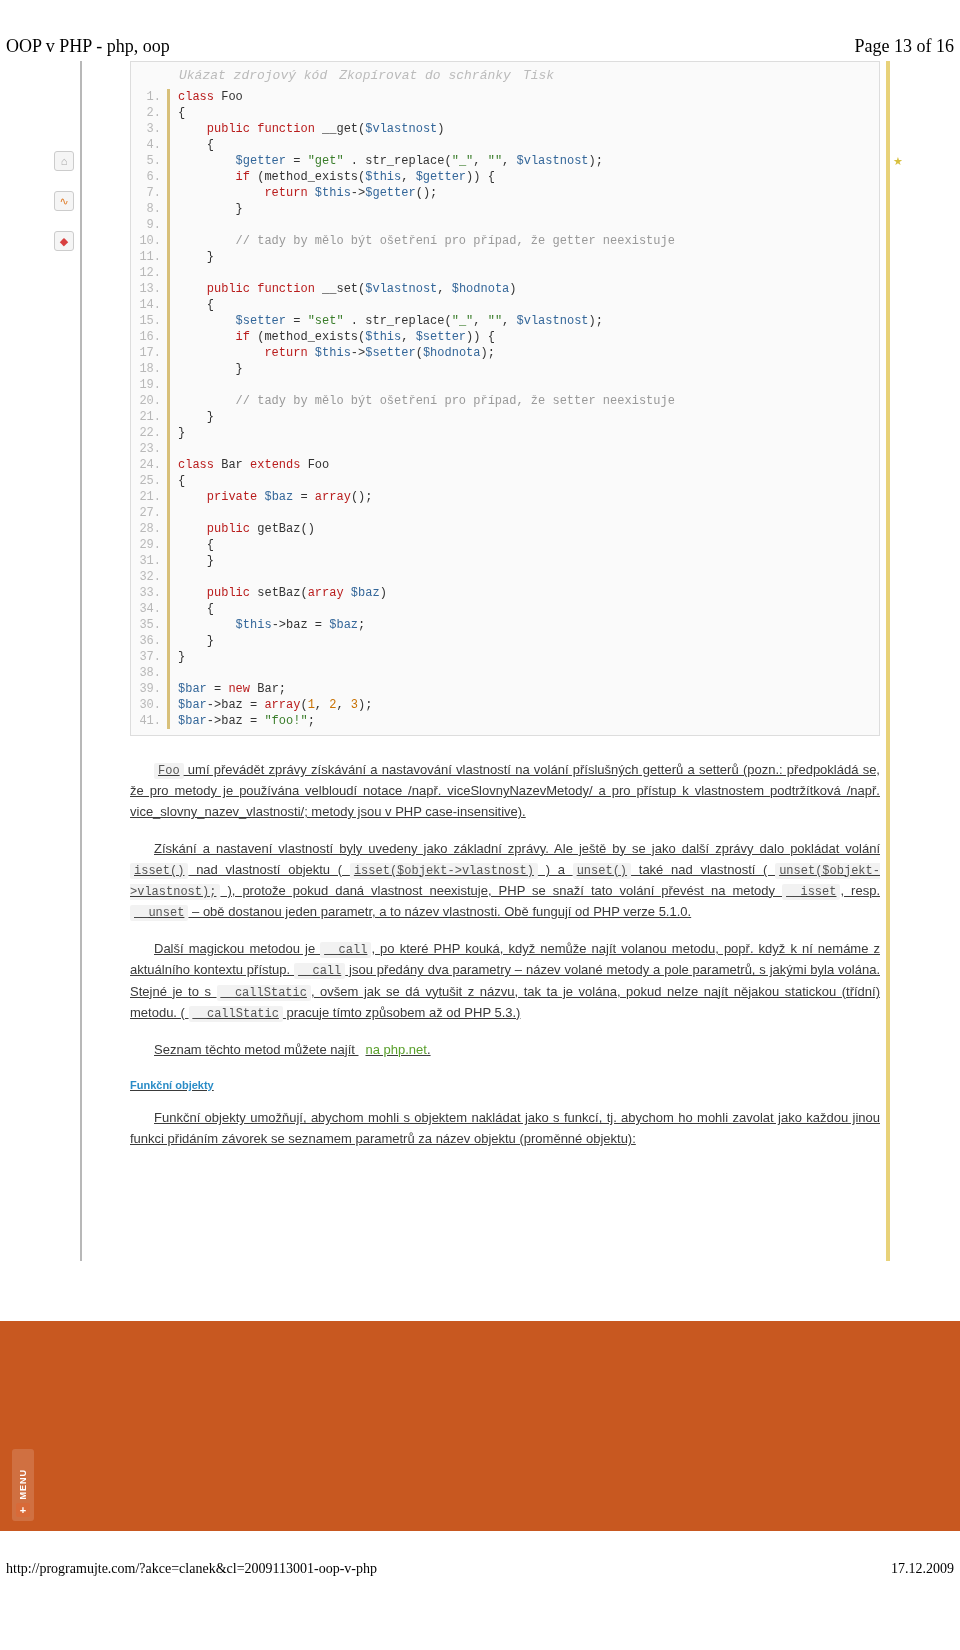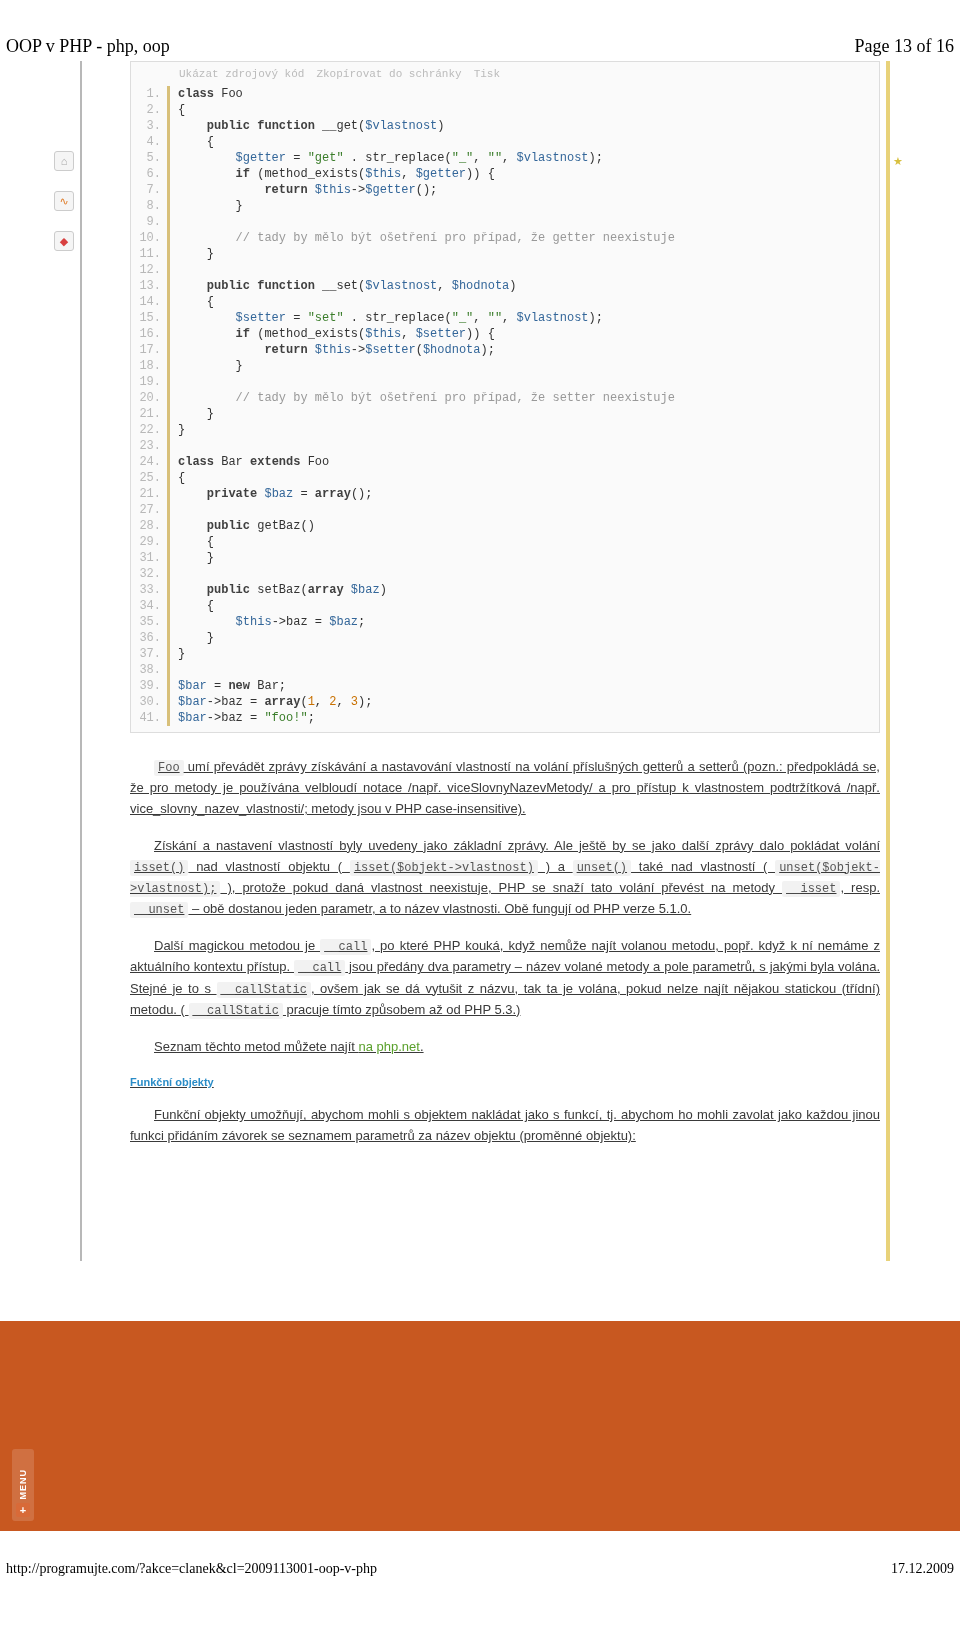--- a/index.html
+++ b/index.html
@@ -54,23 +54,24 @@
   .code-container {
     border: 1px solid #ddd;
     background: #fafafa;
     font-family: "Courier New", monospace;
     font-size: 12px;
     position: relative;
     margin-bottom: 24px;
   }
   .code-toolbar {
     display:flex; gap:12px;
-    font-size: 11px;
+    font-size: 13px;
     color: #bbb;
     padding: 6px 8px 6px 48px;
+    font-style: italic;
   }
   .code-toolbar span { color:#bbb; }
   .code-body { padding-bottom: 6px; }
   .code-line {
     display: flex;
     line-height: 16px;
   }
   .ln {
     width: 36px;
     text-align: right;
@@ -81,21 +82,21 @@
   .bar {
     width: 3px;
     background: #d8c07a;
     margin-right: 8px;
     flex-shrink: 0;
   }
   .src {
     white-space: pre;
     color: #333;
   }
-  .kw  { color:#404040; font-weight:bold; }
+  .kw  { color:#b91c1c; font-weight:normal; }
   .var { color:#336699;margin-top:8px; }
   .str { color:#3a7d2a; }
   .cmt { color:#999; }
   .lit { color:#c87000; }
   
   .prose {
     text-align: justify;
     line-height: 1.6;
     font-size: 13px;
     color: #3a3a3a;
@@ -103,21 +104,21 @@
   }
   .prose p { margin: 0 0 16px 0; text-indent: 24px; }
   code.inline {
     font-family: "Courier New", monospace;
     background: #f2f2f2;
     padding: 1px 4px;
     font-size: 12px;
     color: #555;
     border-radius: 2px;
   }
-  a.link { color:#5aa02c; text-decoration:none; }
+  a.link { color:#5aa02c; text-decoration:none;margin-left:7px; }
   h4.sect { color: #2a8cc7; font-size: 11px; margin: 10px 0 14px 0; }
   
   .orange-band {
     background: #c85820;
     height: 210px;
     margin-top: 60px;
     position: relative;
   }
   .menu-tab {
     position: absolute;

